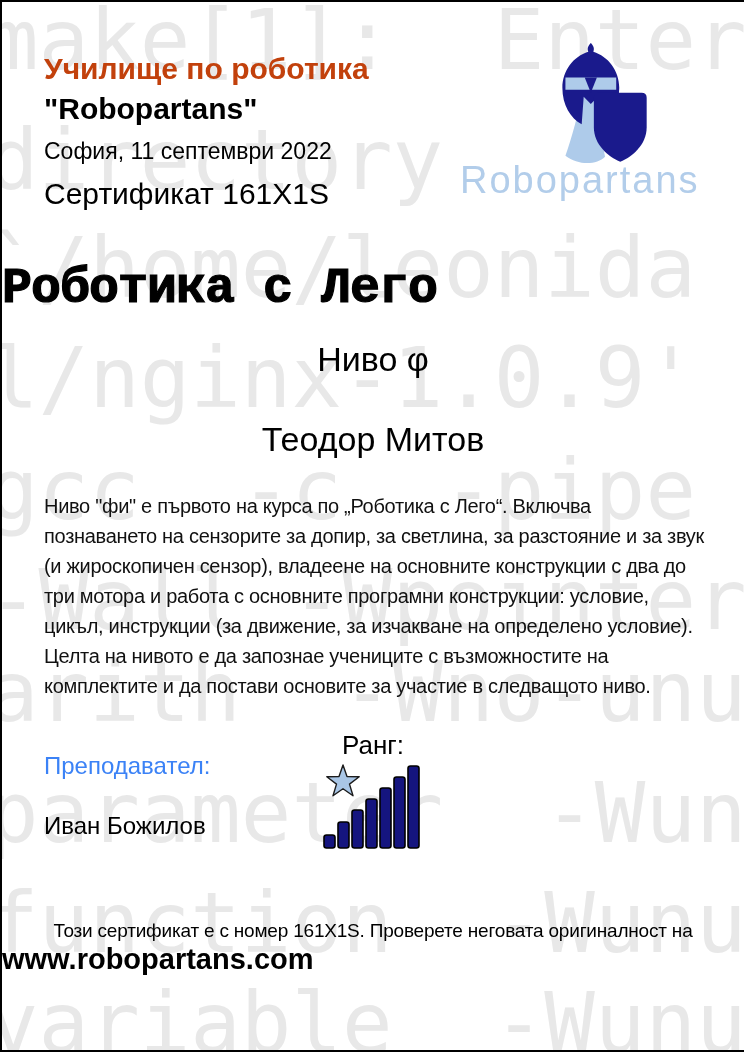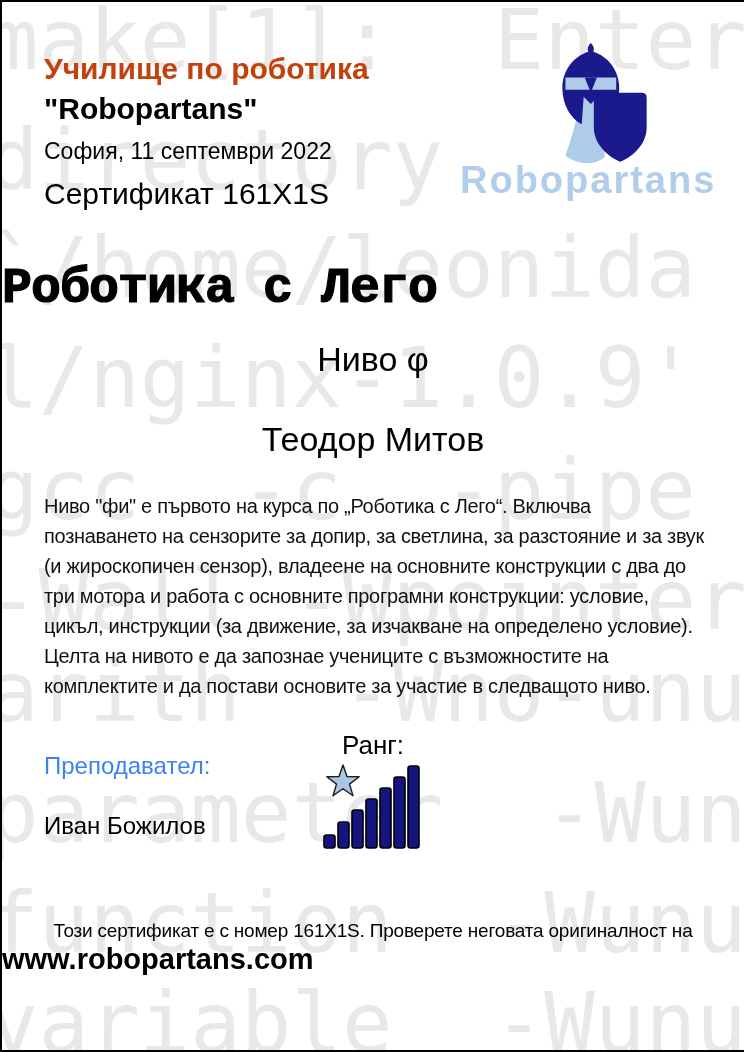--- a/index.html
+++ b/index.html
@@ -20,21 +20,21 @@
 
   
   .fg{position:absolute;inset:0;z-index:1;}
   .abs{position:absolute;}
   .school-1{left:42px;top:50px;font-size:30px;font-weight:700;color:#c2410c;}
   .school-2{left:42px;top:90px;font-size:30px;font-weight:700;color:#000;}
   .date-line{left:42px;top:136px;font-size:23px;color:#000;}
   .cert-line{left:42px;top:175px;font-size:30px;color:#000;}
 
   .logo-svg{left:550px;top:40px;width:102px;height:130px;}
-  .brand-text{left:458px;top:157px;font-size:38px;font-weight:700;
+  .brand-text{left:458px;top:157px;font-size:38px;font-weight:400;
               color:#b2cdea;letter-spacing:2px;}
 
   .course-title{left:0;right:0;top:258px;font-size:50px;
                 font-weight:700;letter-spacing:-1px;color:#000;font-family:Liberation Mono, monospace;
                 -webkit-text-stroke:1.2px #000;}
   .level{left:0;right:0;top:338px;text-align:center;font-size:34px;color:#000000;}
   .student{left:0;right:0;top:418px;text-align:center;font-size:34px;color:#000;}
 
   .descr{left:42px;top:489px;width:660px;font-size:20px;line-height:30px;
          letter-spacing:-0.3px;color:#111;}

